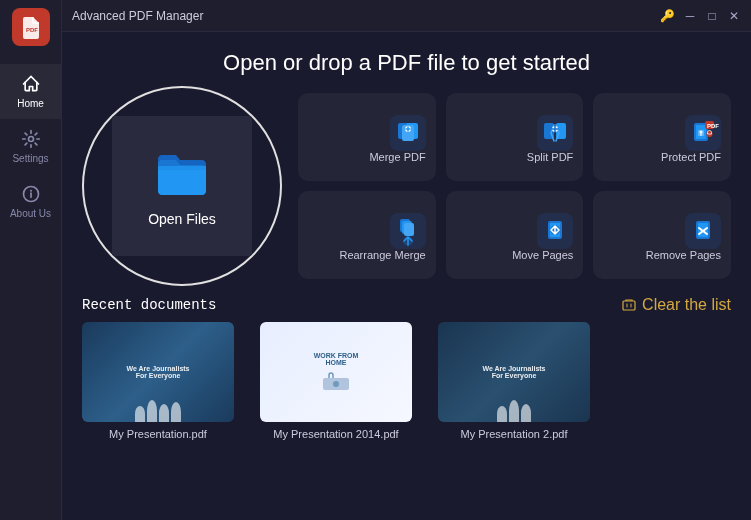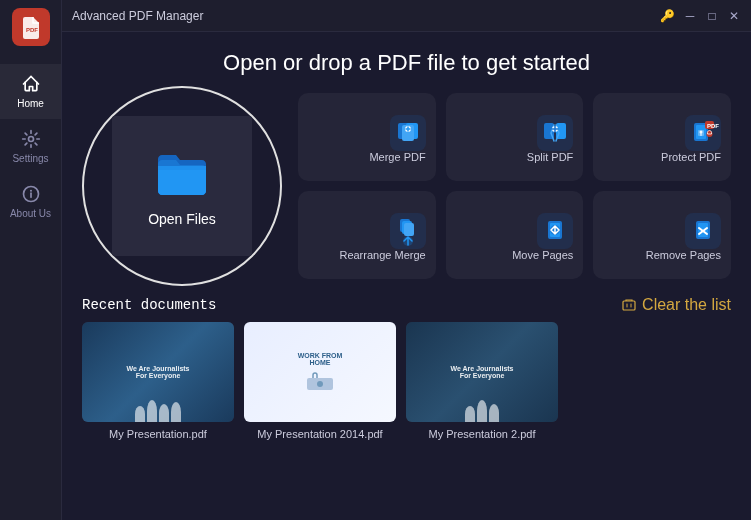--- a/index.html
+++ b/index.html
@@ -221,21 +221,21 @@
       color: #d4a840;
       font-size: 16px;
       cursor: pointer;
       display: flex;
       align-items: center;
       gap: 5px;
     }
 
     .doc-grid {
       display: flex;
-      gap: 10px;
+      gap: 26px;
     }
 
     .doc-item {
       display: flex;
       flex-direction: column;
       align-items: center;
       gap: 6px;
       cursor: pointer;
       width: 152px;
     }

